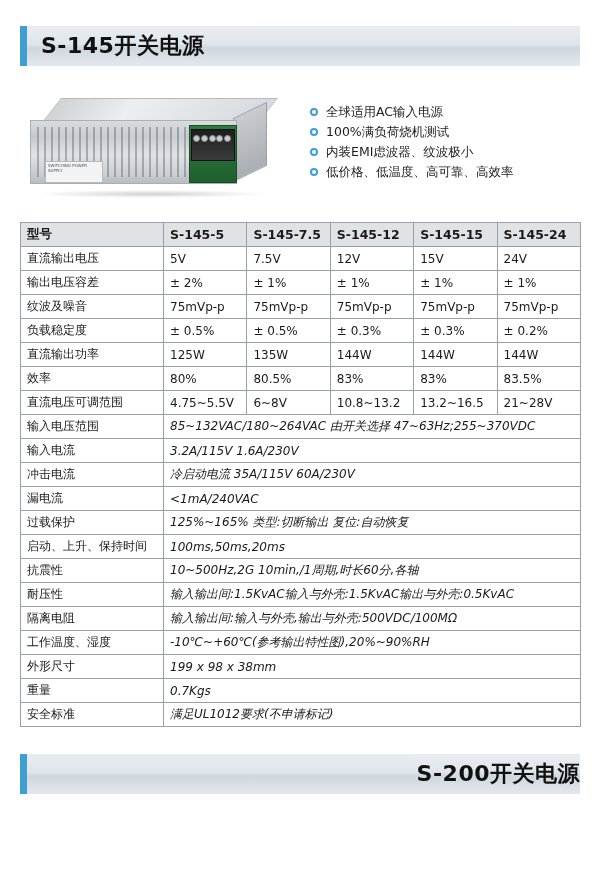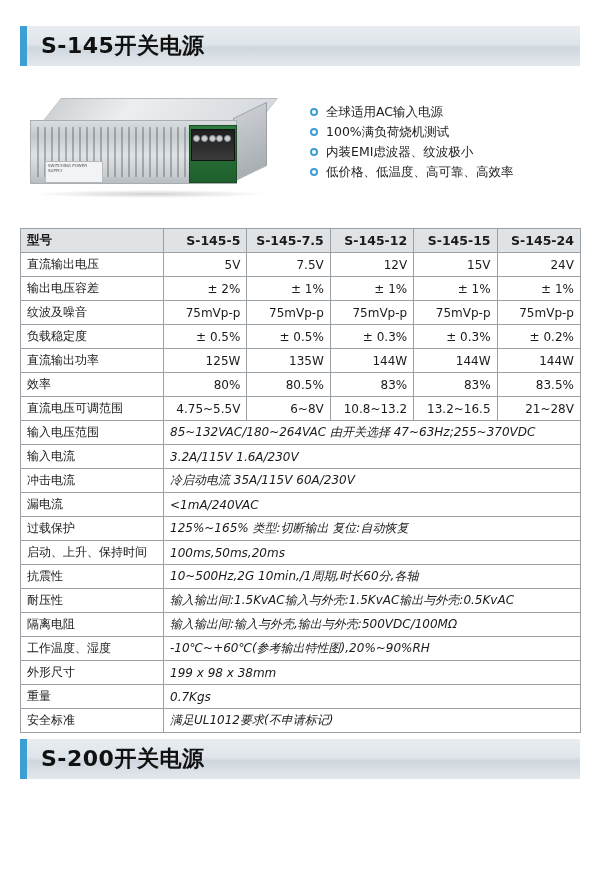--- a/index.html
+++ b/index.html
@@ -34,21 +34,21 @@
   }
   .banner-title {
     font-size: 22px;
     font-weight: bold;
     letter-spacing: 0.5px;
     color: #111;
     padding-left: 14px;
     font-family: "DejaVu Sans", "Liberation Sans", sans-serif;
   }
   #banner-top { margin-top: 26px; }
-  #banner-bottom { margin-top: 6px; }
+  #banner-bottom { margin-top: 27px; justify-content: flex-end; }
 
   
   .hero {
     display: flex;
     padding: 14px 32px 6px 20px;
     box-sizing: border-box;
     height: 152px;
   }
   .product-image {
     width: 290px;
@@ -163,21 +163,21 @@
     height: 8px;
     border: 2px solid #3d9fd4;
     border-radius: 50%;
     margin: 6px 8px 0 0;
     box-sizing: border-box;
   }
 
   
   table.spec {
     width: 560px;
-    margin: 10px 20px 0 20px;
+    margin: 4px 20px 0 20px;
     border-collapse: collapse;
     font-size: 12px;
     table-layout: fixed;
   }
   table.spec td, table.spec th {
     border: 1px solid #9aa0a5;
     height: 24px;
     padding: 0 6px;
     box-sizing: border-box;
     font-weight: normal;
@@ -187,21 +187,21 @@
     background: #dfe3e6;
     font-weight: bold;
     font-size: 12.5px;
   }
   td.rowlabel {
     width: 143px;
     text-align: left;
     padding-left: 8px;
   }
   td.val {
-    text-align: right;
+    text-align: left;
     width: 83.4px;
   }
   td.wide {
     text-align: left;
     padding-left: 8px;
     font-style: italic;
   }
 
   .spacer-bottom { height: 8px; }
 </style>

